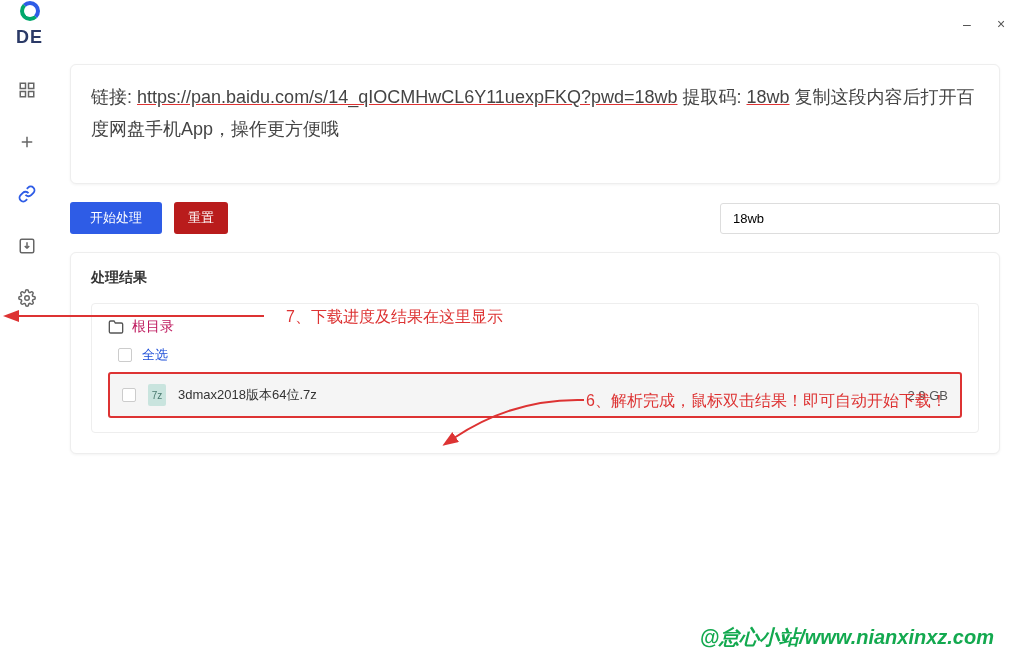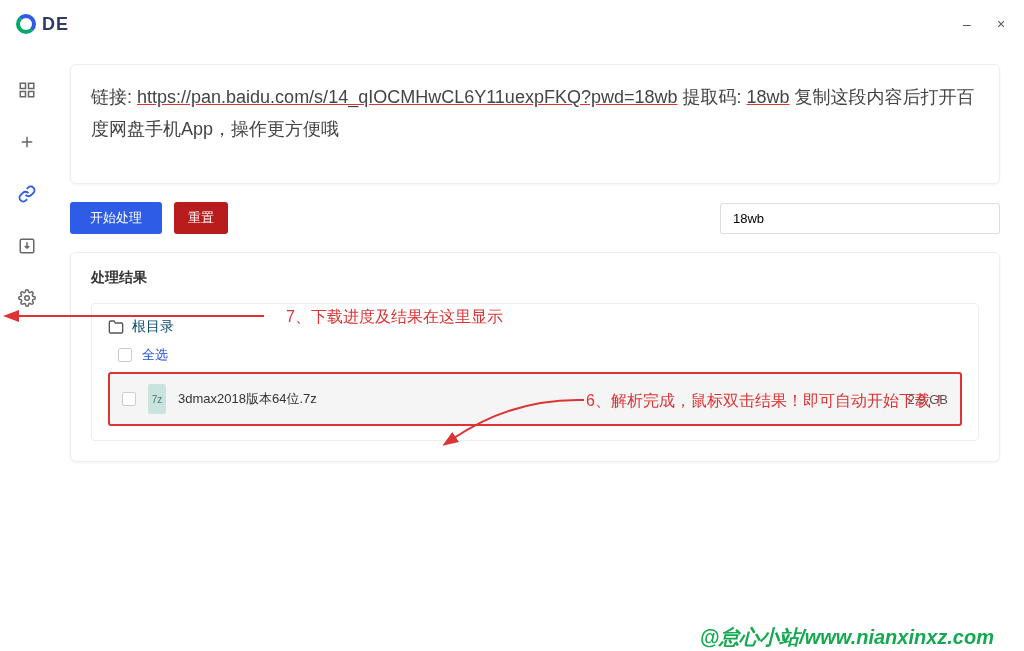--- a/index.html
+++ b/index.html
@@ -1,19 +1,19 @@
 <!DOCTYPE html>
 <html><head>
   <meta charset="utf-8">
   <style>
     * { margin: 0; padding: 0; box-sizing: border-box; font-family: "Microsoft YaHei", -apple-system, sans-serif; }
     body { width: 1024px; height: 651px; background: #fff; position: relative; overflow: hidden; }
     
     .titlebar { display: flex; align-items: center; padding: 8px 16px; height: 48px; }
-    .logo { display: flex; align-items: center; gap: 6px; }
+    .logo { display: flex; align-items: center; gap: 6px; flex-direction: column; }
     .logo-ring { width: 20px; height: 20px; border-radius: 50%; border: 4px solid; border-top-color: #2e5ce6; border-right-color: #2e5ce6; border-bottom-color: #00a86b; border-left-color: #00a86b; }
     .logo-text { font-weight: 700; font-size: 18px; color: #2b3a67; letter-spacing: 1px; }
     .window-controls { margin-left: auto; display: flex; gap: 20px; }
     .window-btn { width: 14px; height: 14px; display: flex; align-items: center; justify-content: center; cursor: pointer; color: #555; font-size: 14px; }
     
     .main-layout { display: flex; height: calc(100% - 48px); }
     .sidebar { width: 54px; display: flex; flex-direction: column; align-items: center; gap: 28px; padding-top: 30px; }
     .sidebar-item { width: 24px; height: 24px; display: flex; align-items: center; justify-content: center; cursor: pointer; color: #666; }
     .sidebar-item.active { color: #2e5ce6; }
     
@@ -26,26 +26,26 @@
     
     .action-row { display: flex; align-items: flex-end; margin: 18px 0; gap: 12px; }
     .btn { padding: 7px 20px; border: none; border-radius: 3px; font-size: 13px; cursor: pointer; color: #fff; }
     .btn-primary { background: #2e5ce6; }
     .btn-danger { background: #b91c1c; padding: 7px 14px; }
     .code-input { margin-left: auto; border: 1px solid #ddd; border-radius: 3px; padding: 7px 12px; font-size: 13px; width: 280px; }
     
     .results-card { padding: 0; }
     .results-title { padding: 16px 20px; font-size: 14px; font-weight: 600; color: #333; }
     .results-inner { margin: 0 20px 20px 20px; border: 1px solid #eee; border-radius: 4px; padding: 14px 16px; }
-    .root-row { display: flex; align-items: center; gap: 8px; font-size: 14px; color: #0c4a6e; margin-bottom: 10px; }
+    .root-row { display: flex; align-items: center; gap: 8px; font-size: 14px; color: #be185d; margin-bottom: 10px; }
     .folder-icon { color: #555; }
     .select-row { display: flex; align-items: center; gap: 10px; padding-left: 10px; font-size: 13px; color: #1d4ed8; margin-bottom: 8px; }
     .checkbox { width: 14px; height: 14px; border: 1px solid #ccc; border-radius: 2px; background: #fff; }
     .file-row { display: flex; align-items: center; gap: 12px; padding: 10px 12px; background: #f5f5f5; border: 2px solid #d33; border-radius: 3px; font-size: 13px; color: #333; }
-    .file-icon { width: 18px; height: 30px; background: #c9e4de; border-radius: 2px; display: flex; align-items: center; justify-content: center; font-size: 10px; color: #4a7a6f; }
+    .file-icon { width: 18px; height: 22px; background: #c9e4de; border-radius: 2px; display: flex; align-items: center; justify-content: center; font-size: 10px; color: #4a7a6f; }
     .file-size { margin-left: auto; color: #555; }
     
     .annotation { position: absolute; color: #d33; font-size: 16px; font-weight: 500; }
     .anno-7 { top: 259px; left: 232px; }
     .anno-6 { top: 343px; left: 532px; }
     
     .arrow { position: absolute; pointer-events: none; }
     .arrow svg { overflow: visible; }
     
     .watermark { position: absolute; bottom: 0; right: 30px; font-size: 20px; font-weight: 700; font-style: italic; color: #13a94f; text-shadow: 1px 1px 0 #fff, -1px -1px 0 #fff, 1px -1px 0 #fff, -1px 1px 0 #fff; }

